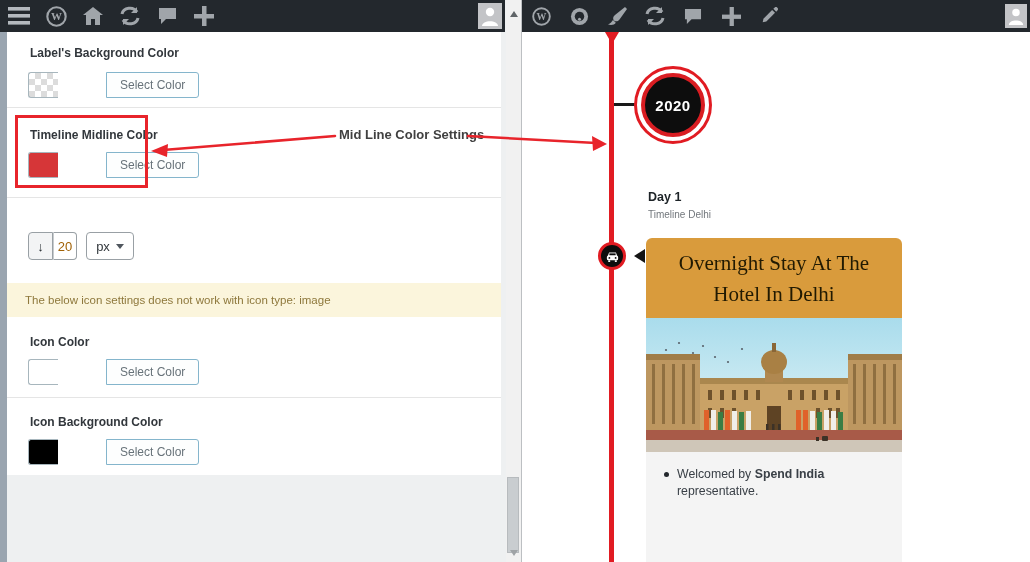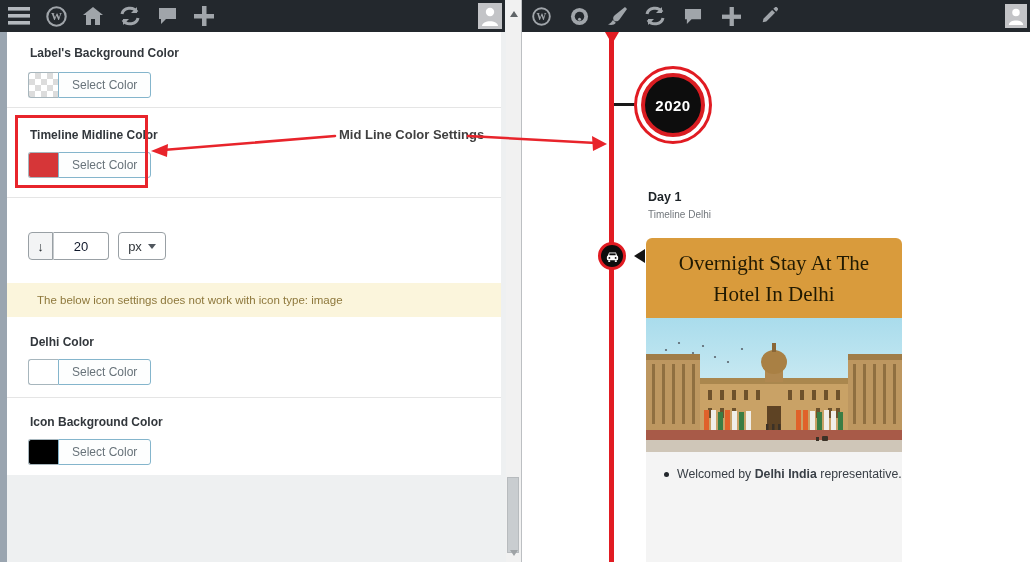--- a/index.html
+++ b/index.html
@@ -16,29 +16,29 @@
   .avatar-box { position:absolute; top:3px; width:24px; height:26px; background:#c3c4c7; display:flex; align-items:center; justify-content:center; }
   .left-bar .avatar-box { left:478px; }
 
   .settings-card { position:absolute; left:7px; top:32px; width:494px; height:443px; background:#fff; }
   .setting-label { position:absolute; left:23px; font-size:12px; font-weight:bold; color:#32373c; }
   .divider { position:absolute; left:0; width:494px; border-top:1px solid #e5e5e5; }
 
   .color-control { position:absolute; left:21px; display:flex; height:26px; cursor:pointer; }
   .swatch { width:30px; height:26px; border:1px solid #a7b6bd; border-right:none; border-radius:3px 0 0 3px; }
   .swatch.checker { background:repeating-conic-gradient(#dcdcdc 0% 25%, #ffffff 0% 50%) 0 0 / 12px 12px; }
-  .color-btn { height:26px; padding:0 13px; font-size:12px; color:#68737a; background:#fdfefe; border:1px solid #84b5cc; border-radius:0 3px 3px 0; font-family:inherit; cursor:pointer; }
+  .color-btn { height:26px; padding:0 13px; font-size:12px; color:#68737a; background:#fdfefe; border:1px solid #84b5cc; border-radius:0 3px 3px 0; font-family:inherit; cursor:pointer;margin-left:48px; }
 
   .space-row { position:absolute; left:21px; top:200px; display:flex; align-items:center; }
   .step-btn { width:25px; height:28px; background:#f3f4f5; border:1px solid #99a0a5; border-radius:4px 0 0 4px; font-size:13px; color:#23282d; display:flex; align-items:center; justify-content:center; cursor:pointer; }
-  .num-input { width:56px; height:28px; border:1px solid #99a0a5; border-left:1px solid #c7cbce; border-radius:0 4px 4px 0; text-align:center; font-size:13px; color:#0f172a; font-family:inherit; background:#fff; }
+  .num-input { width:24px; height:28px; border:1px solid #99a0a5; border-left:1px solid #c7cbce; border-radius:0 4px 4px 0; text-align:center; font-size:13px; color:#a16207; font-family:inherit; background:#fff; }
   .unit-select { width:48px; height:28px; margin-left:9px; border:1px solid #99a0a5; border-radius:4px; background:#fff; display:flex; align-items:center; justify-content:center; gap:6px; font-size:13px; color:#32373c; cursor:pointer; }
   .chev-down { width:0; height:0; border-left:4px solid transparent; border-right:4px solid transparent; border-top:5px solid #50575e; }
 
-  .notice { position:absolute; left:0; top:251px; width:494px; height:34px; background:#fbf5dc; display:flex; align-items:center; padding-left:30px; font-size:11.5px; color:#8e783c; }
+  .notice { position:absolute; left:0; top:251px; width:494px; height:34px; background:#fbf5dc; display:flex; align-items:center; padding-left:18px; font-size:11.5px; color:#8e783c; }
 
   
   .scrollbar { position:absolute; left:506px; top:0; width:15px; height:562px; background:#f1f1f1; }
   .sb-up, .sb-down { position:absolute; left:4px; width:0; height:0; }
   .sb-up { top:11px; border-left:4px solid transparent; border-right:4px solid transparent; border-bottom:6px solid #606568; }
   .sb-down { bottom:6px; border-left:4px solid transparent; border-right:4px solid transparent; border-top:6px solid #9fa3a6; }
   .sb-thumb { position:absolute; left:1px; top:477px; width:12px; height:76px; background:#c9cdd0; border:1px solid #b7bbbe; }
 
   .pane-divider { position:absolute; left:521px; top:0; width:1px; height:562px; background:#bcbfc2; }
 
@@ -150,21 +150,21 @@
         <span class="unit-select">
           <span>px</span>
           <span class="chev-down"></span>
         </span>
       </div>
 
       <div class="notice">
         <span>The below icon settings does not work with icon type: image</span>
       </div>
 
-      <div class="setting-label" style="top:303px;">Delhi Color</div>
+      <div class="setting-label" style="top:303px;">Icon Color</div>
       <div class="color-control" style="top:327px;">
         <span class="swatch" style="background:#ffffff;"></span>
         <button class="color-btn">Select Color</button>
       </div>
       <div class="divider" style="top:365px;"></div>
 
       <div class="setting-label" style="top:383px;">Icon Background Color</div>
       <div class="color-control" style="top:407px;">
         <span class="swatch" style="background:#000000;"></span>
         <button class="color-btn">Select Color</button>
@@ -348,21 +348,21 @@
         <g fill="#3c3227">
           <rect x="120" y="106" width="2.5" height="6"></rect>
             <rect x="126" y="106" width="2.5" height="6"></rect>
             <rect x="132" y="106" width="2.5" height="6"></rect>
             <rect x="176" y="118" width="6" height="5" rx="1"></rect>
             <rect x="170" y="119" width="3" height="4"></rect>
         </g>
       </svg>
       <div class="tl-card-body">
         <ul>
-          <li><span>Welcomed by </span><b>Delhi India</b><span> representative.</span></li>
+          <li><span>Welcomed by </span><b>Spend India</b><span> representative.</span></li>
         </ul>
       </div>
     </div>
 
   </div>
 
   <div class="highlight-box"></div>
   <div class="annotation-text">Mid Line Color Settings</div>
   <svg class="annotation-svg" width="1030" height="562" viewBox="0 0 1030 562">
     <line x1="335" y1="136" x2="163" y2="150" stroke="#e8242b" stroke-width="2.6" stroke-linecap="round"></line>

